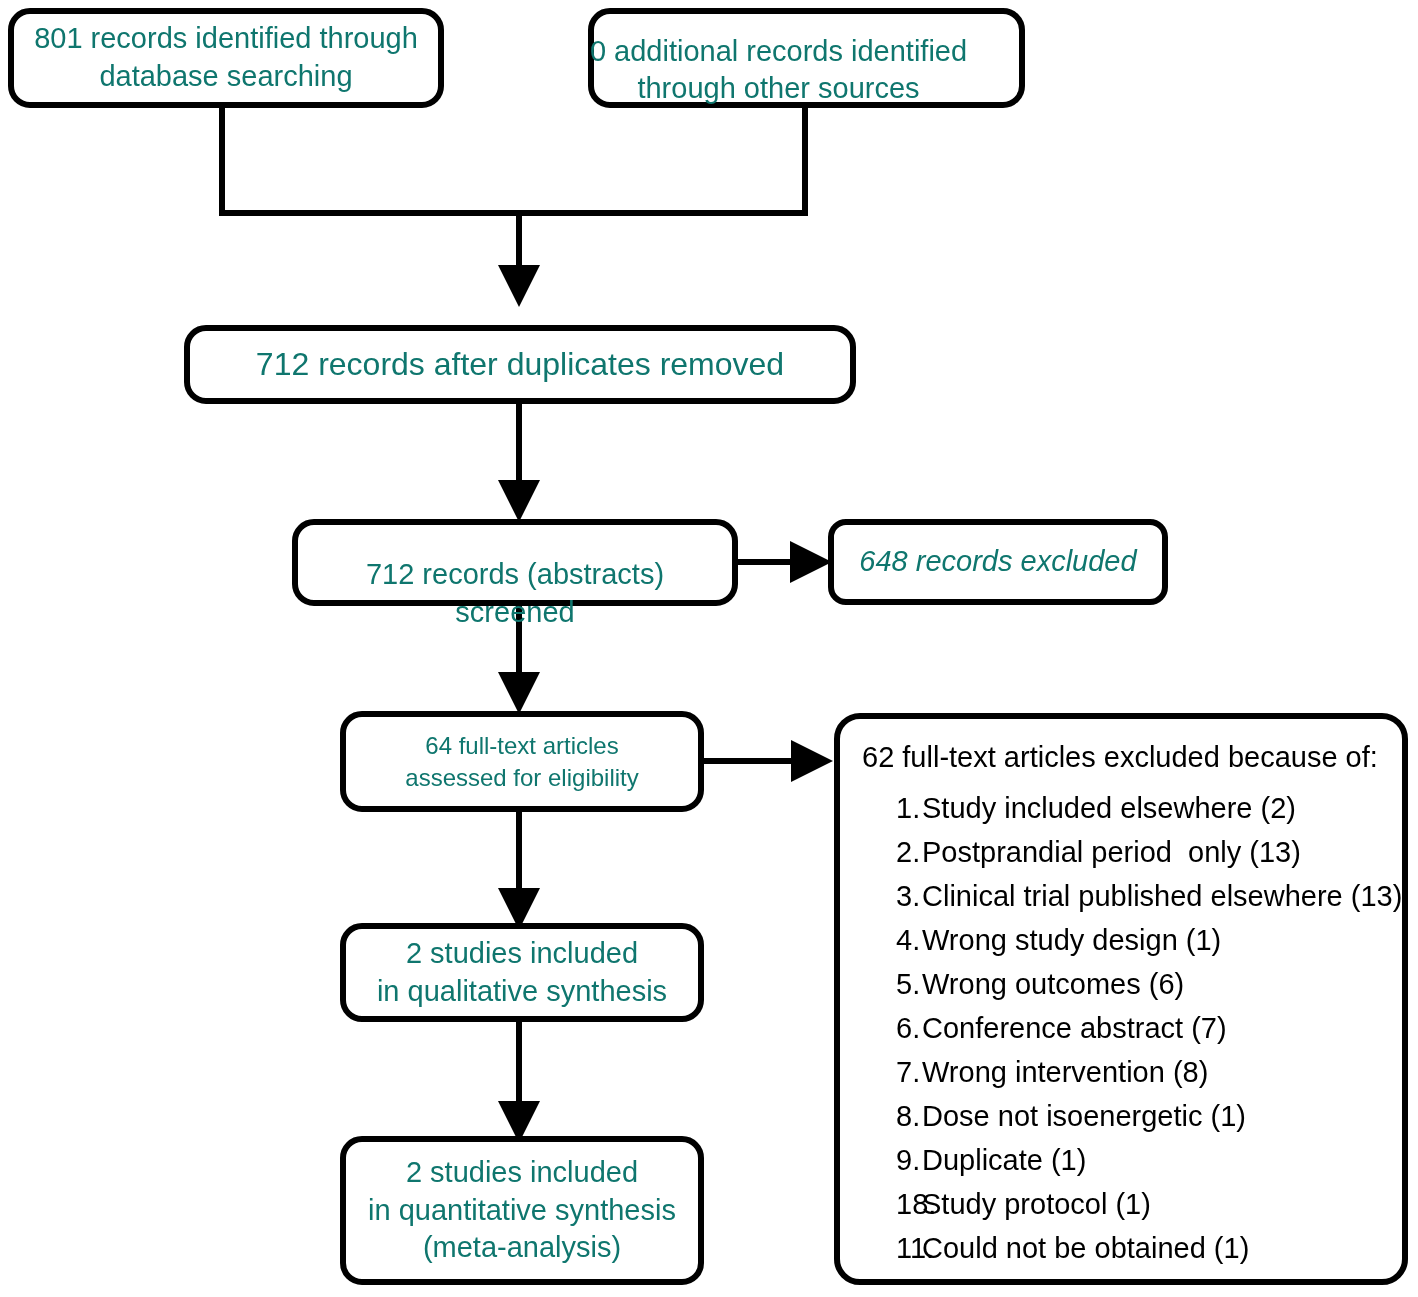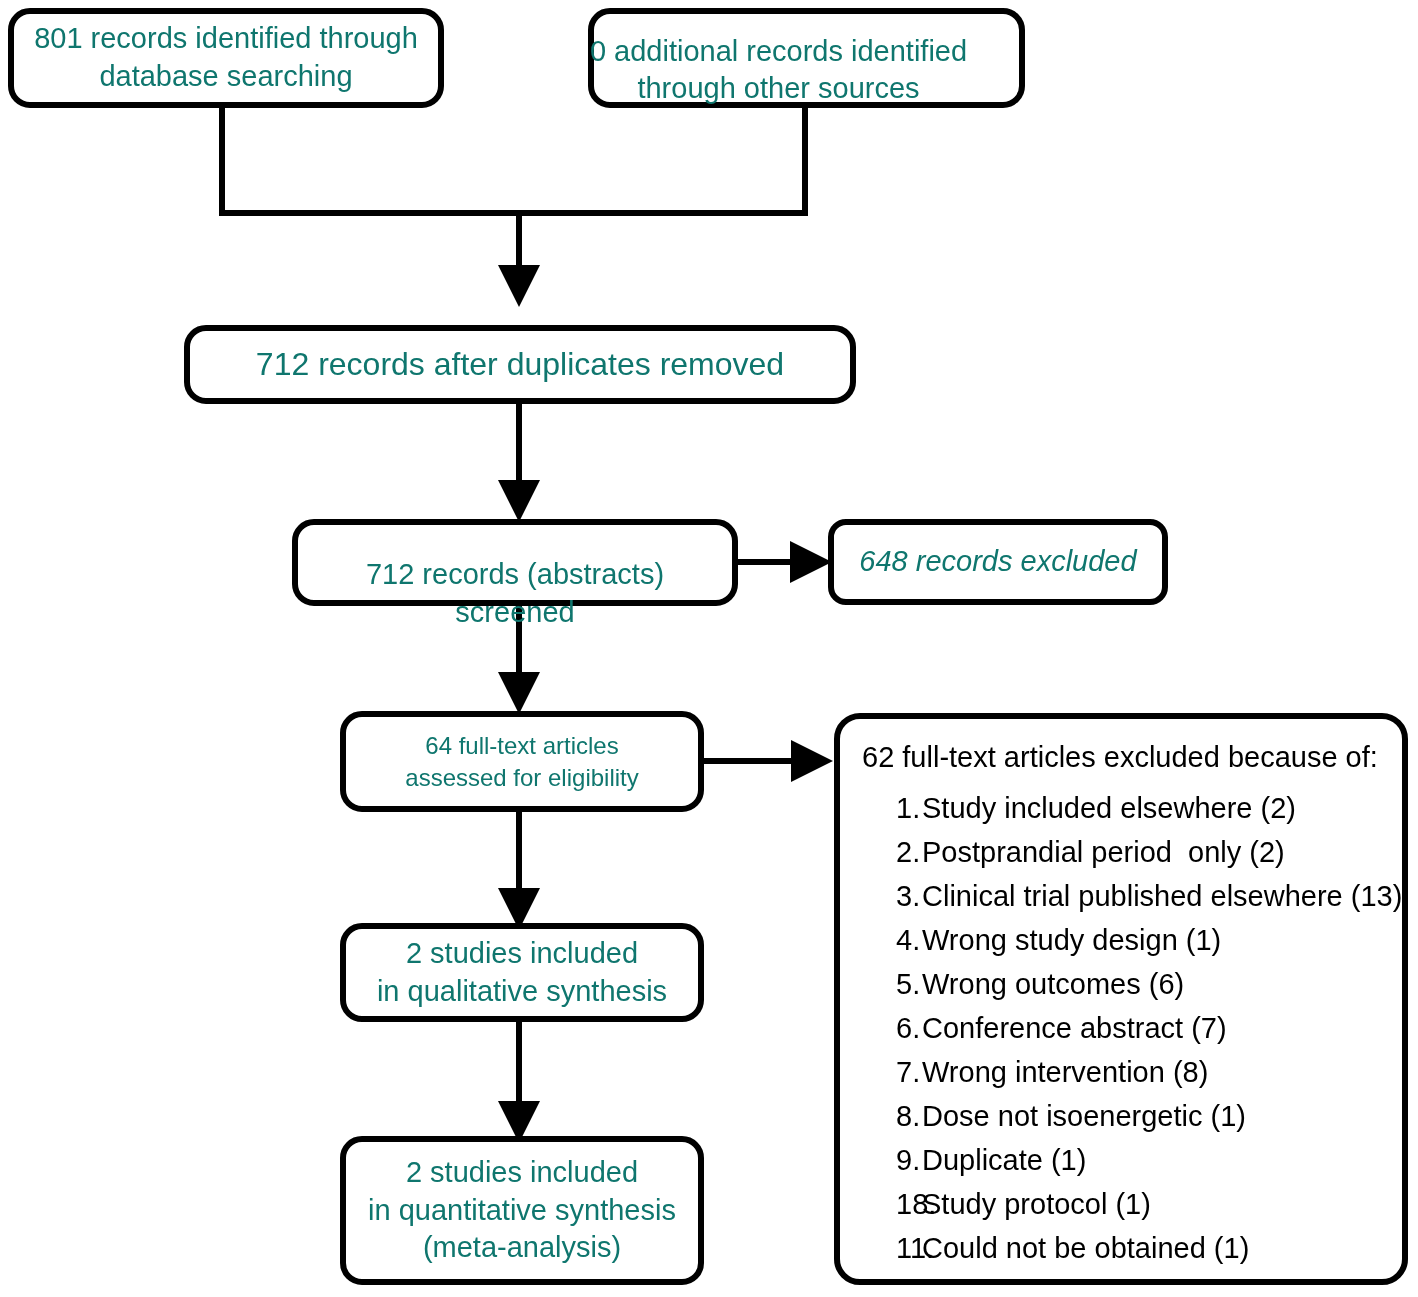--- a/index.html
+++ b/index.html
@@ -202,21 +202,21 @@
   <div class="node n-q2" style="left:340px; top:1136px; width:364px; height:149px;">
     <span class="txt">2 studies included
 in quantitative synthesis
 (meta-analysis)</span>
   </div>
 
   <div id="exclusion-panel">
     <div id="exclusion-heading">62 full-text articles excluded because of:</div>
     <ol id="exclusion-list">
         <li><span class="num">1.</span><span class="lbl">Study included elsewhere (2)</span></li>
-        <li><span class="num">2.</span><span class="lbl">Postprandial period  only (2)</span></li>
+        <li><span class="num">2.</span><span class="lbl">Postprandial period  only (13)</span></li>
         <li><span class="num">3.</span><span class="lbl">Clinical trial published elsewhere (13)</span></li>
         <li><span class="num">4.</span><span class="lbl">Wrong study design (1)</span></li>
         <li><span class="num">5.</span><span class="lbl">Wrong outcomes (6)</span></li>
         <li><span class="num">6.</span><span class="lbl">Conference abstract (7)</span></li>
         <li><span class="num">7.</span><span class="lbl">Wrong intervention (8)</span></li>
         <li><span class="num">8.</span><span class="lbl">Dose not isoenergetic (1)</span></li>
         <li><span class="num">9.</span><span class="lbl">Duplicate (1)</span></li>
         <li><span class="num">18.</span><span class="lbl">Study protocol (1)</span></li>
         <li><span class="num">11.</span><span class="lbl">Could not be obtained (1)</span></li>
       </ol>

